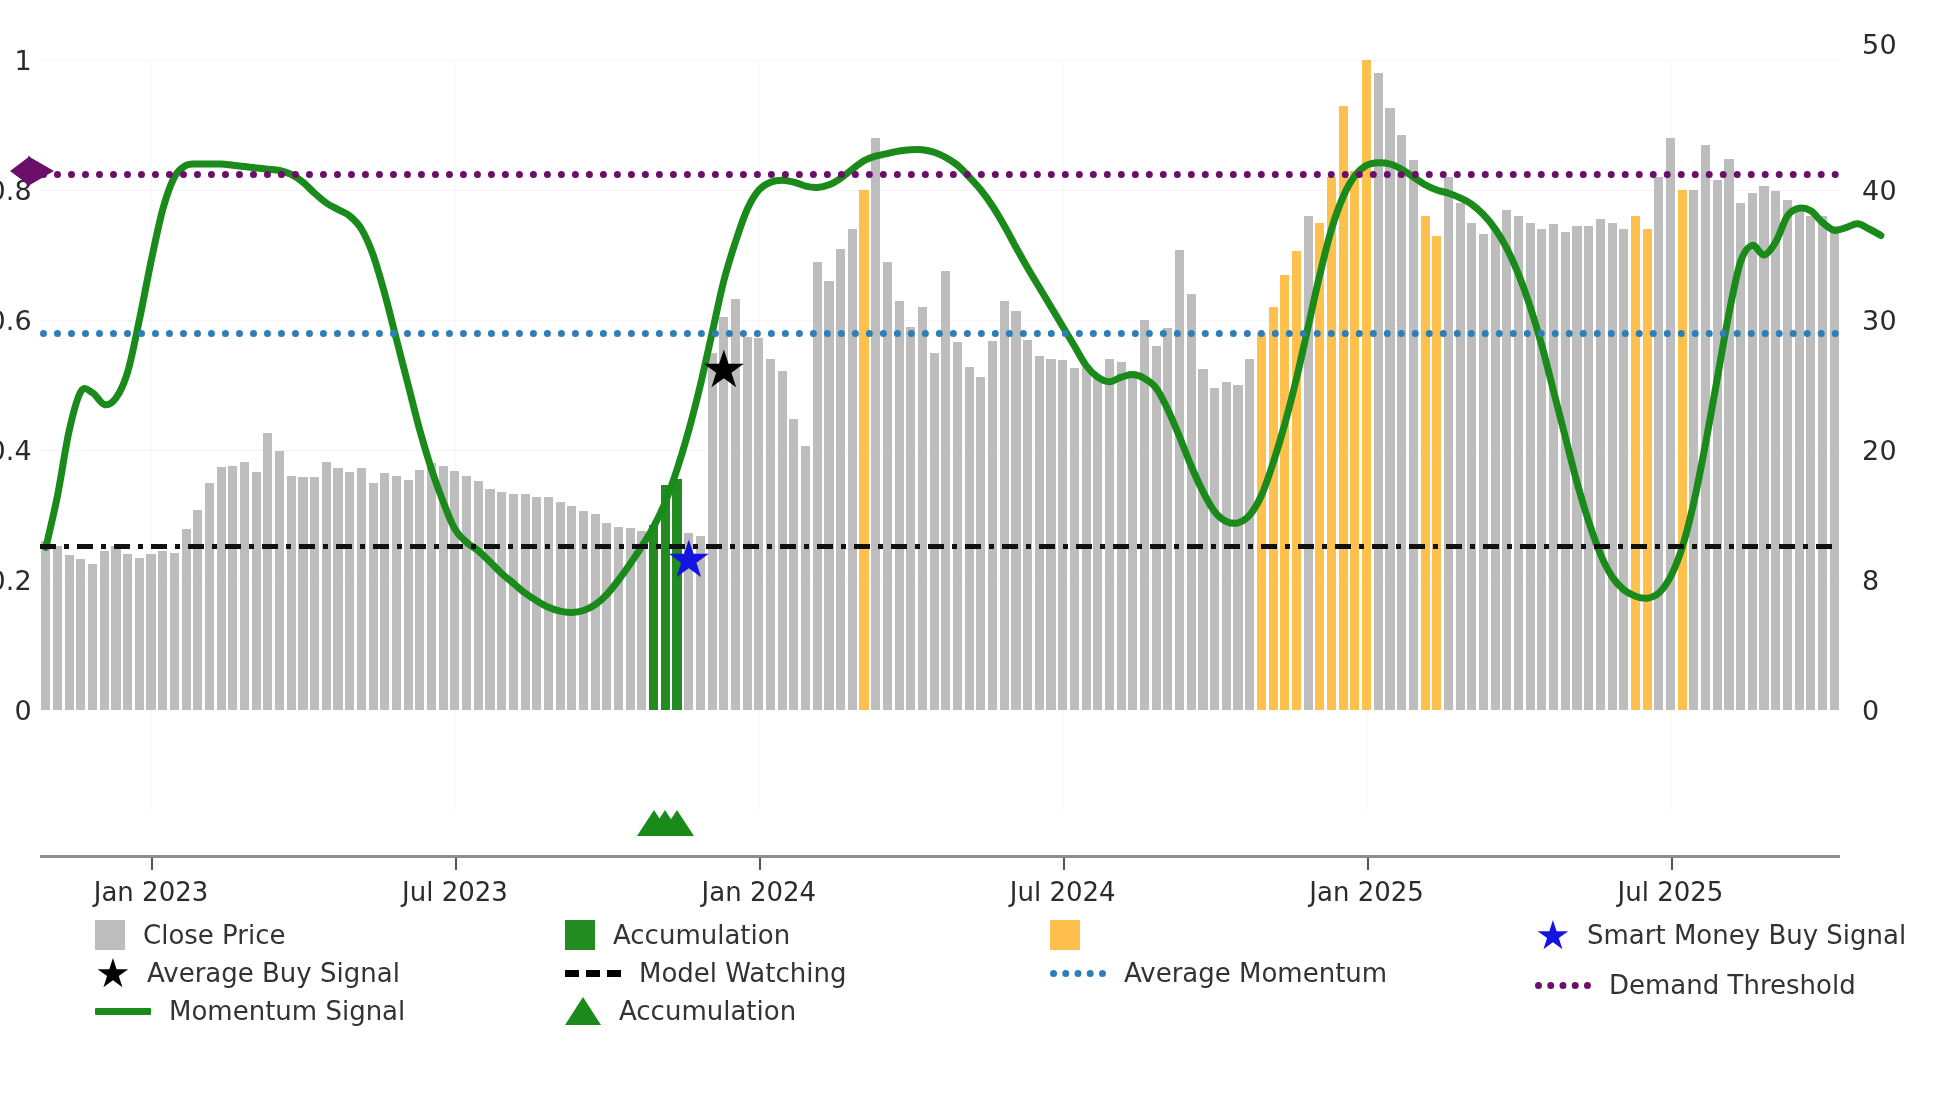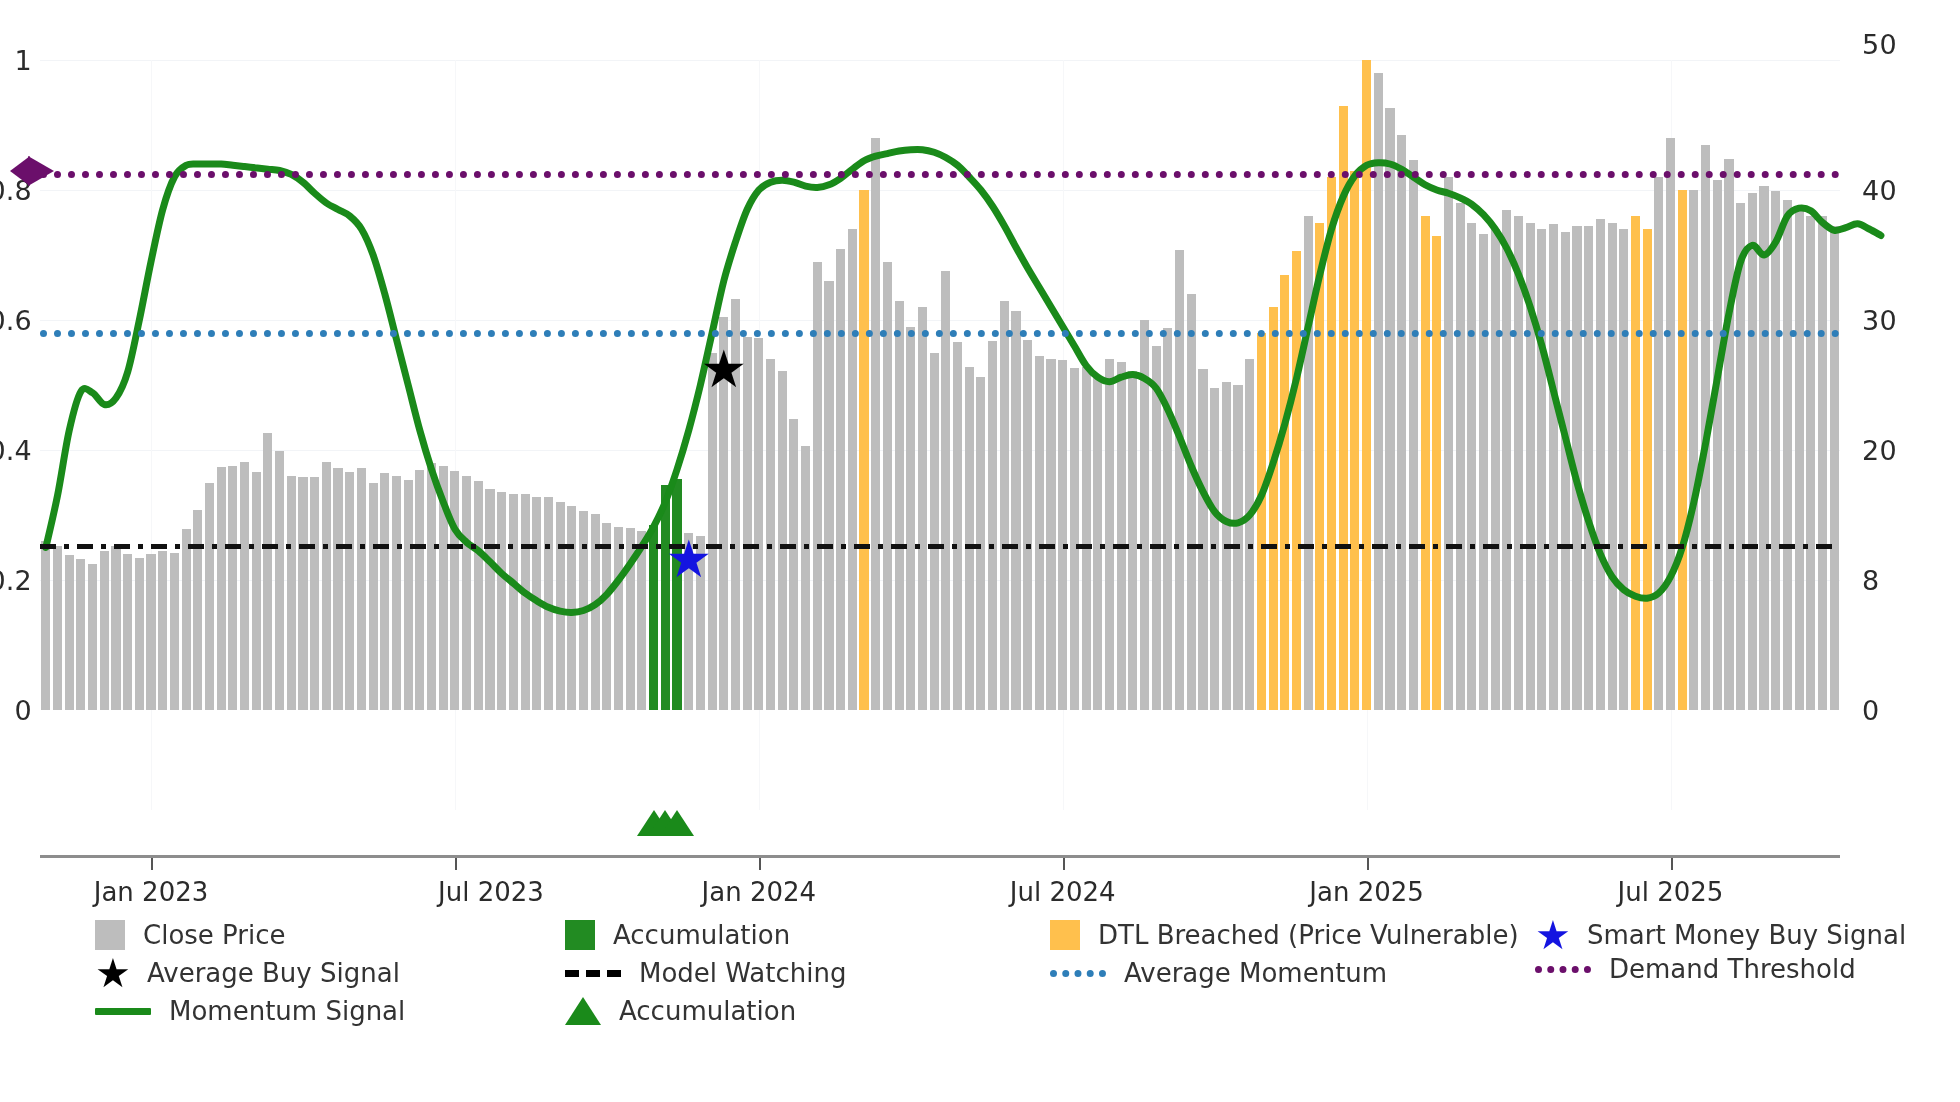--- a/index.html
+++ b/index.html
@@ -241,21 +241,21 @@
         <div style="position: absolute; left: 683.766px; top: 308.75px; transform: translate(-50%, -50%); color: rgb(0, 0, 0); font-size: 52px; line-height: 52px;">★</div>
         <div style="position: absolute; left: 648.701px; top: 499.2px; transform: translate(-50%, -50%); color: rgb(20, 20, 224); font-size: 52px; line-height: 52px;">★</div>
       </div>
   </div>
 
   <div id="xaxis-wrap">
       <div class="xaxis" style="left: 40px; top: 855px; width: 1800px;"></div>
       <div class="tick" style="left: 151.039px; top: 858px;"></div>
       <div class="xlab" style="left: 151.039px; top: 877px;">Jan 2023</div>
       <div class="tick" style="left: 454.935px; top: 858px;"></div>
-      <div class="xlab" style="left: 454.935px; top: 877px; margin-left: 36px;">Jul 2023</div>
+      <div class="xlab" style="left: 454.935px; top: 877px;">Jul 2023</div>
       <div class="tick" style="left: 758.831px; top: 858px;"></div>
       <div class="xlab" style="left: 758.831px; top: 877px;">Jan 2024</div>
       <div class="tick" style="left: 1062.73px; top: 858px;"></div>
       <div class="xlab" style="left: 1062.73px; top: 877px;">Jul 2024</div>
       <div class="tick" style="left: 1366.62px; top: 858px;"></div>
       <div class="xlab" style="left: 1366.62px; top: 877px;">Jan 2025</div>
       <div class="tick" style="left: 1670.52px; top: 858px;"></div>
       <div class="xlab" style="left: 1670.52px; top: 877px;">Jul 2025</div>
     </div>
   <div id="triangles">
@@ -269,39 +269,38 @@
       <div class="lg-row" style="left: 0px; top: 0px;">
         <span class="sw" style="background: rgb(189, 189, 189);"></span>
         <span class="lg-text">Close Price</span>
       </div>
       <div class="lg-row" style="left: 470px; top: 0px;">
         <span class="sw" style="background: rgb(34, 139, 34);"></span>
         <span class="lg-text">Accumulation</span>
       </div>
       <div class="lg-row" style="left: 955px; top: 0px;">
         <span class="sw" style="background: rgb(255, 192, 77);"></span>
-        <span class="lg-text">DTL Breached (Price Vulnerable)</span>
       </div>
       <div class="lg-row" style="left: 1440px; top: 0px;">
         <span class="sw sw-star" style="color: rgb(20, 20, 224); width: 34px;">★</span>
         <span class="lg-text">Smart Money Buy Signal</span>
       </div>
       <div class="lg-row" style="left: 0px; top: 38px;">
         <span class="sw sw-star" style="color: rgb(0, 0, 0); width: 34px;">★</span>
         <span class="lg-text">Average Buy Signal</span>
       </div>
       <div class="lg-row" style="left: 470px; top: 38px;">
         <span class="sw sw-dashline" style="border-top-color: rgb(0, 0, 0);"></span>
         <span class="lg-text">Model Watching</span>
       </div>
       <div class="lg-row" style="left: 955px; top: 38px;">
         <span class="sw sw-dotline" style="border-top-color: rgb(46, 126, 184);"></span>
         <span class="lg-text">Average Momentum</span>
       </div>
-      <div class="lg-row" style="left: 1440px; top: 34px; text-align: right;">
+      <div class="lg-row" style="left: 1440px; top: 50px; text-align: right;">
         <span class="sw sw-dotline" style="border-top-color: rgb(107, 15, 107);"></span>
         <span class="lg-text">Demand Threshold</span>
       </div>
       <div class="lg-row" style="left: 0px; top: 76px;">
         <span class="sw sw-line" style="background: rgb(26, 138, 26); height: 7px;"></span>
         <span class="lg-text">Momentum Signal</span>
       </div>
       <div class="lg-row" style="left: 470px; top: 76px;">
         <span class="sw sw-tri" style="border-bottom: 28px solid rgb(26, 138, 26); width: 0px; height: 0px;"></span>
         <span class="lg-text">Accumulation</span>

